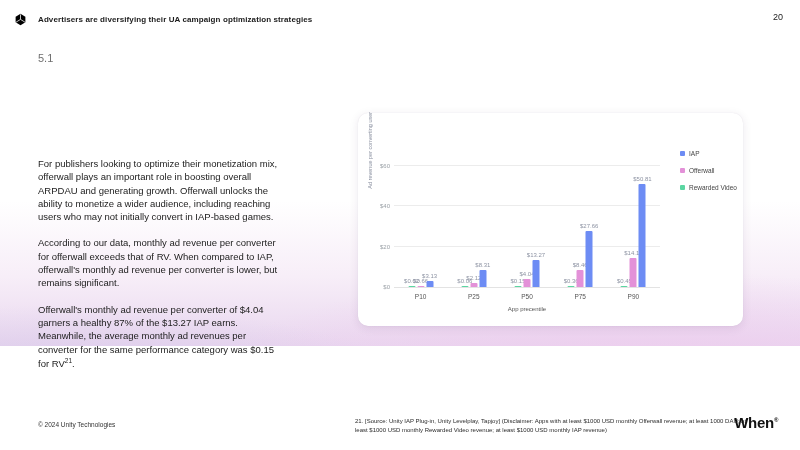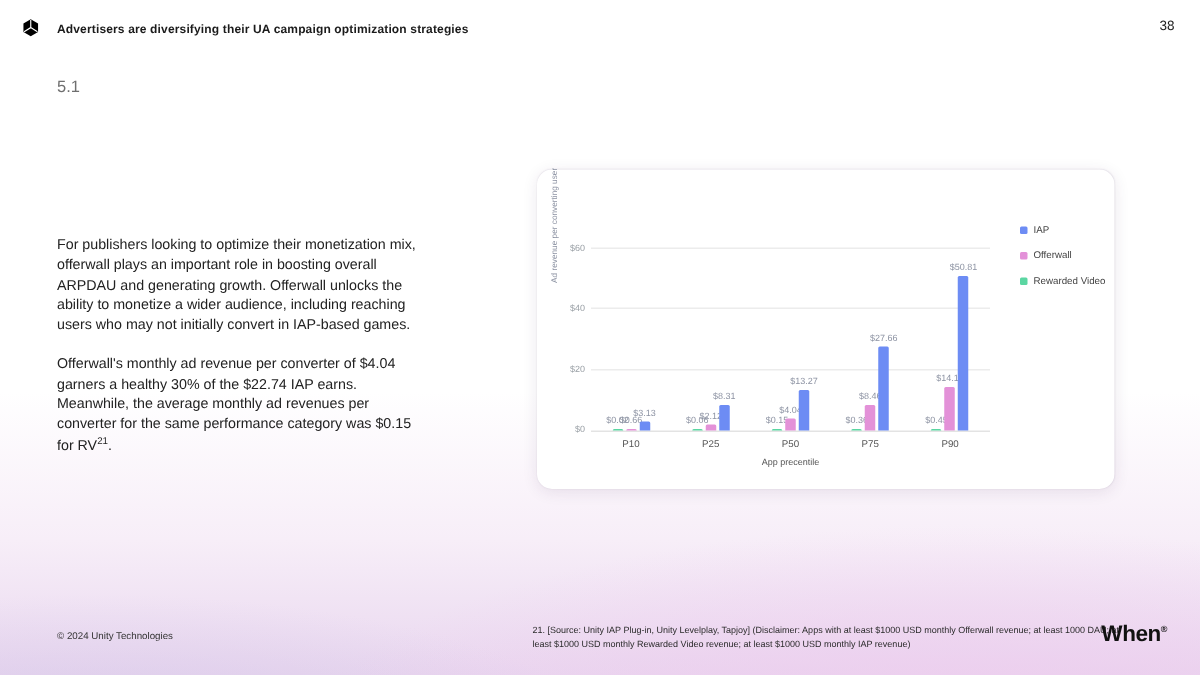--- a/index.html
+++ b/index.html
@@ -1,19 +1,19 @@
 <!DOCTYPE html>
 <html><head>
 <meta charset="utf-8">
 <style>
   * { margin:0; padding:0; box-sizing:border-box; }
   html,body { width:800px; height:450px; overflow:hidden; }
   body { font-family:"Liberation Sans","DejaVu Sans",sans-serif; color:#1b1b1b; }
   #slide{
-    position:relative; width:800px; height:450px;
+    position:relative; width:800px; height:346px;
     background:
       radial-gradient(90% 55% at 80% 112%, rgba(238,203,238,0.95), rgba(238,203,238,0) 62%),
       radial-gradient(80% 50% at 8% 118%, rgba(210,197,232,0.9), rgba(210,197,232,0) 60%),
       linear-gradient(180deg, #ffffff 0%, #ffffff 58%, #f7eef8 80%, #e9d7ef 100%);
   }
   
   .hdr-icon{ position:absolute; left:14px; top:12px; width:13px; height:13px; }
   .hdr-title{ position:absolute; left:38px; top:15px; font-size:8px; font-weight:bold; letter-spacing:.1px; }
   .page-num{ position:absolute; right:17px; top:12px; font-size:9px; color:#222; }
   
@@ -61,26 +61,27 @@
 
 <div id="slide">
 
   <span class="hdr-icon">
     <svg viewBox="0 0 24 24" width="13" height="13" aria-hidden="true">
       <path d="M12 1.5l9 5.2v10.6l-9 5.2-9-5.2V6.7z" fill="#000"></path>
       <path d="M12 2.6v9.2L3.8 16.9M12 11.8l8.2 5.1" stroke="#fff" stroke-width="1.4" fill="none"></path>
     </svg>
   </span>
   <div class="hdr-title">Advertisers are diversifying their UA campaign optimization strategies</div>
-  <div class="page-num">38</div>
+  <div class="page-num">20</div>
 
   <div class="section-num">5.1</div>
   <div class="body-col">
     <p>For publishers looking to optimize their monetization mix, offerwall plays an important role in boosting overall ARPDAU and generating growth. Offerwall unlocks the ability to monetize a wider audience, including reaching users who may not initially convert in IAP-based games.</p>
-    <p><span>Offerwall's monthly ad revenue per converter of $4.04 garners a healthy 30% of the $22.74 IAP earns. Meanwhile, the average monthly ad revenues per converter for the same performance category was $0.15 for RV</span><sup>21</sup><span>.</span></p>
+    <p>According to our data, monthly ad revenue per converter for offerwall exceeds that of RV. When compared to IAP, offerwall's monthly ad revenue per converter is lower, but remains significant.</p>
+    <p><span>Offerwall's monthly ad revenue per converter of $4.04 garners a healthy 87% of the $13.27 IAP earns. Meanwhile, the average monthly ad revenues per converter for the same performance category was $0.15 for RV</span><sup>21</sup><span>.</span></p>
   </div>
 
   <div class="card">
     <div class="y-axis-label">Ad revenue per converting user</div>
     <div class="plot">
         <span class="ytick" style="bottom: 0%; top: auto; transform: translateY(50%);">$0</span>
         <div class="gridline" style="bottom: 33.3333%;"></div>
         <span class="ytick" style="bottom: 33.3333%; top: auto; transform: translateY(50%);">$20</span>
         <div class="gridline" style="bottom: 66.6667%;"></div>
         <span class="ytick" style="bottom: 66.6667%; top: auto; transform: translateY(50%);">$40</span>

